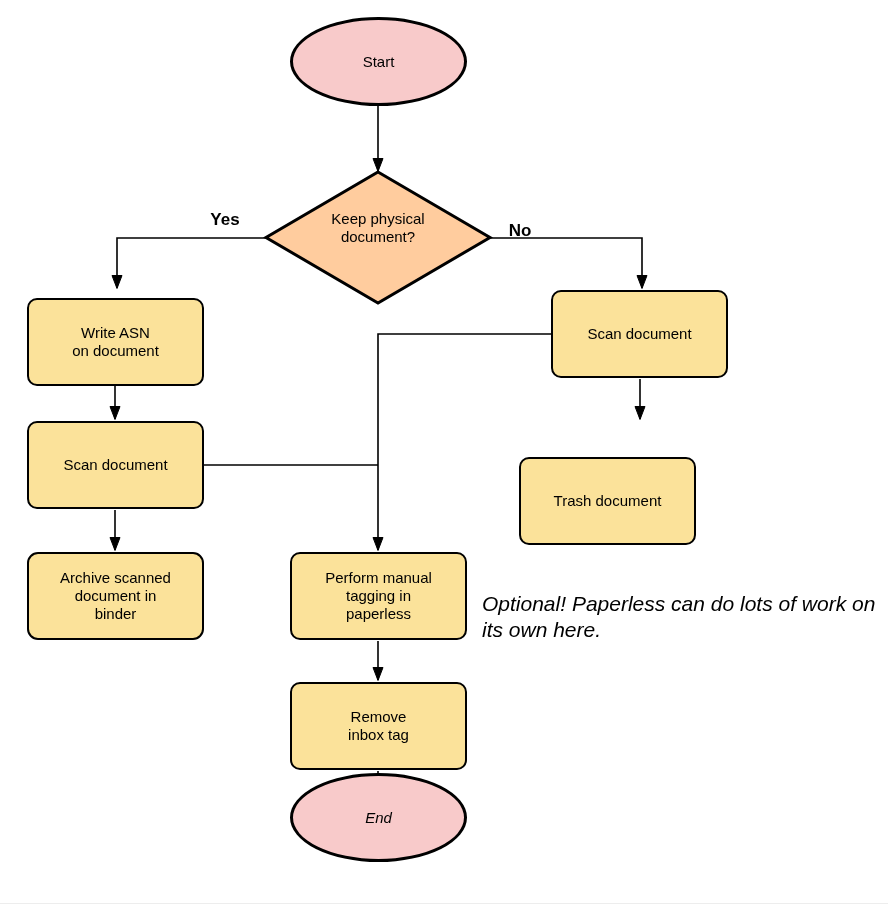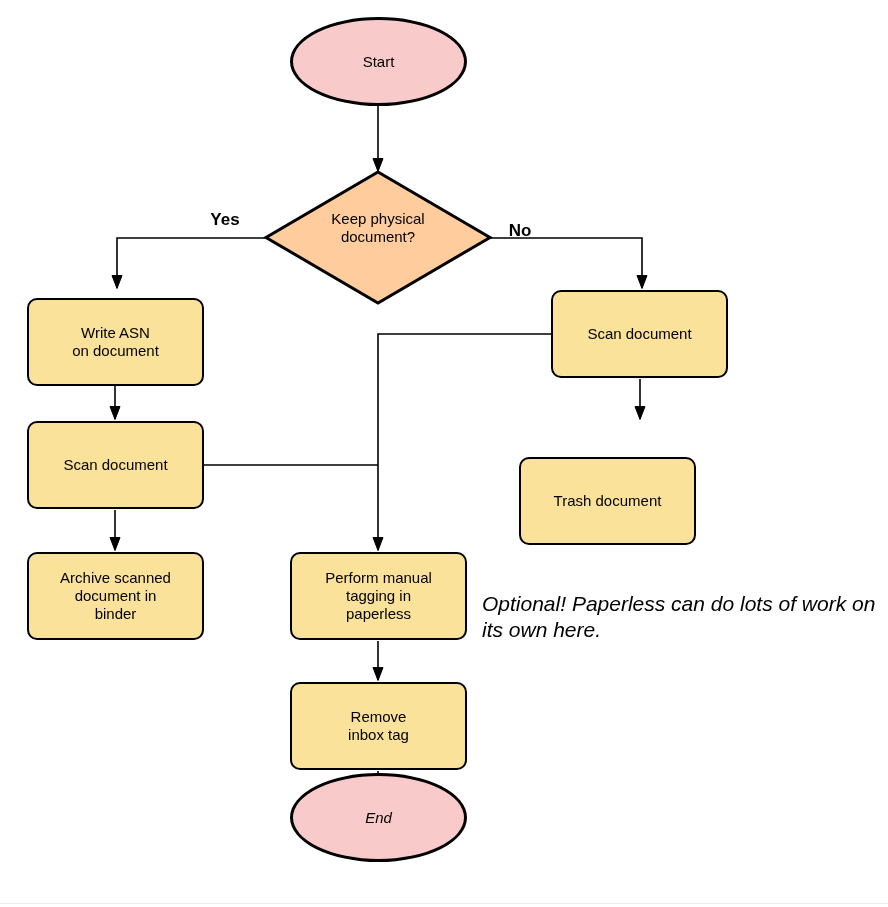--- a/index.html
+++ b/index.html
@@ -51,21 +51,21 @@
   .process {
     width: 177px; height: 88px;
     border: 2.5px solid #000000;
     border-radius: 10px;
   }
 
   .node-start   { left: 290px; top: 17px;  }
   .node-end     { left: 290px; top: 773px; font-style: italic; }
   .node-write-asn   { left: 27px;  top: 282px; margin-top: 16px; }
   .node-scan-left   { left: 27px;  top: 421px; }
-  .node-archive     { left: 27px;  top: 552px; }
+  .node-archive     { left: 27px;  top: 552px; border-radius: 11px; }
   .node-scan-right  { left: 551px; top: 290px; }
   .node-trash       { left: 519px; top: 421px; margin-top: 36px; }
   .node-tagging     { left: 290px; top: 552px; }
   .node-remove      { left: 290px; top: 682px; }
 
   .decision-label {
     position: absolute;
     left: 278px; top: 194px;
     width: 200px; height: 68px;
   }

